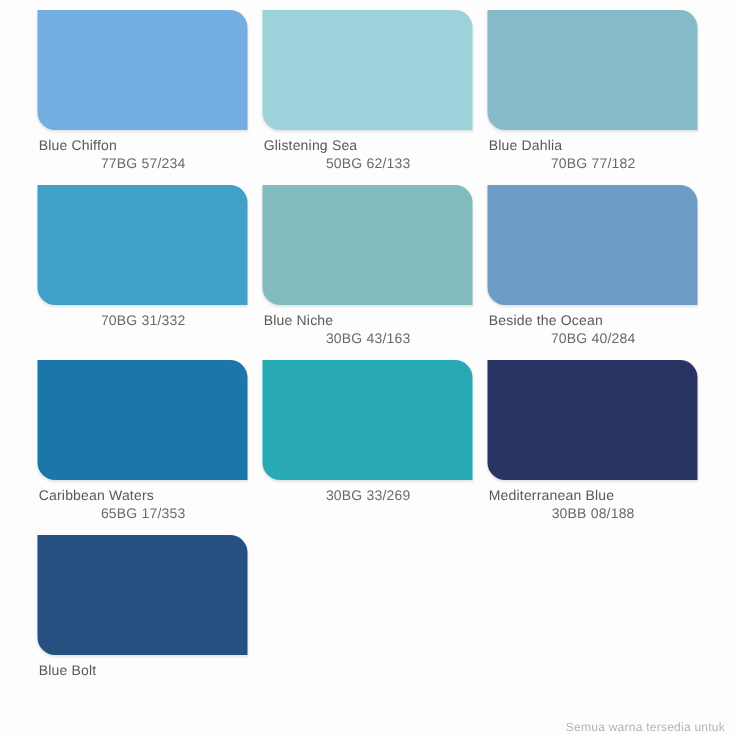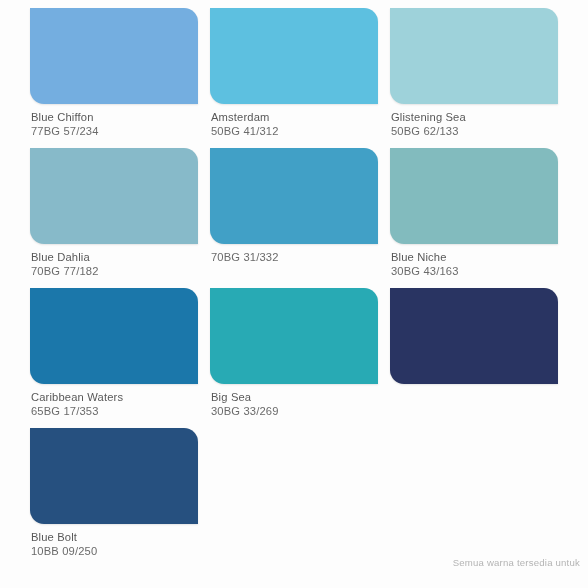--- a/index.html
+++ b/index.html
@@ -61,26 +61,27 @@
     letter-spacing: 0.15px;
     white-space: nowrap;
   }
 
   .swatch-code {
     font-size: 11.2px;
     line-height: 13.5px;
     color: #6a6a6a;
     letter-spacing: 0.15px;
     white-space: nowrap;
+    text-align: center;
   }
 
   .footer-note {
     position: absolute;
     right: 8px;
-    bottom: 20px;
+    bottom: 0;
     font-size: 9.6px;
     color: #b4b4b4;
     letter-spacing: 0.2px;
     white-space: nowrap;
   }
 </style>
 </head>
 <body style="background: rgb(253, 253, 253);">
 
 <div id="palette-page">
@@ -88,27 +89,20 @@
   <div class="swatch-grid">
 
     <div class="swatch-cell">
       <div class="swatch-chip" style="background-color: rgb(116, 174, 224);"></div>
       <div class="swatch-caption">
         <div class="swatch-name">Blue Chiffon</div>
         <div class="swatch-code">77BG 57/234</div>
       </div>
     </div>
 
-    <div class="swatch-cell">
-      <div class="swatch-chip" style="background-color: rgb(93, 192, 224);"></div>
-      <div class="swatch-caption">
-        <div class="swatch-name">Amsterdam</div>
-        <div class="swatch-code">50BG 41/312</div>
-      </div>
-    </div>
 
     <div class="swatch-cell">
       <div class="swatch-chip" style="background-color: rgb(158, 210, 218);"></div>
       <div class="swatch-caption">
         <div class="swatch-name">Glistening Sea</div>
         <div class="swatch-code">50BG 62/133</div>
       </div>
     </div>
 
     <div class="swatch-cell">
@@ -127,46 +121,55 @@
     </div>
 
     <div class="swatch-cell">
       <div class="swatch-chip" style="background-color: rgb(130, 187, 190);"></div>
       <div class="swatch-caption">
         <div class="swatch-name">Blue Niche</div>
         <div class="swatch-code">30BG 43/163</div>
       </div>
     </div>
 
+    <div class="swatch-cell">
+      <div class="swatch-chip" style="background-color: rgb(110, 156, 198);"></div>
+      <div class="swatch-caption">
+        <div class="swatch-name">Beside the Ocean</div>
+        <div class="swatch-code">70BG 40/284</div>
+      </div>
+    </div>
 
     <div class="swatch-cell">
       <div class="swatch-chip" style="background-color: rgb(27, 119, 170);"></div>
       <div class="swatch-caption">
         <div class="swatch-name">Caribbean Waters</div>
         <div class="swatch-code">65BG 17/353</div>
       </div>
     </div>
 
     <div class="swatch-cell">
       <div class="swatch-chip" style="background-color: rgb(40, 170, 180);"></div>
       <div class="swatch-caption">
-        <div class="swatch-name">Big Sea</div>
         <div class="swatch-code">30BG 33/269</div>
       </div>
     </div>
 
     <div class="swatch-cell">
       <div class="swatch-chip" style="background-color: rgb(41, 52, 98);"></div>
+      <div class="swatch-caption">
+        <div class="swatch-name">Mediterranean Blue</div>
+        <div class="swatch-code">30BB 08/188</div>
+      </div>
     </div>
 
     <div class="swatch-cell">
       <div class="swatch-chip" style="background-color: rgb(38, 80, 127);"></div>
       <div class="swatch-caption">
         <div class="swatch-name">Blue Bolt</div>
-        <div class="swatch-code">10BB 09/250</div>
       </div>
     </div>
 
 
   </div>
 
   <div class="footer-note">Semua warna tersedia untuk</div>
 
 </div>
 

